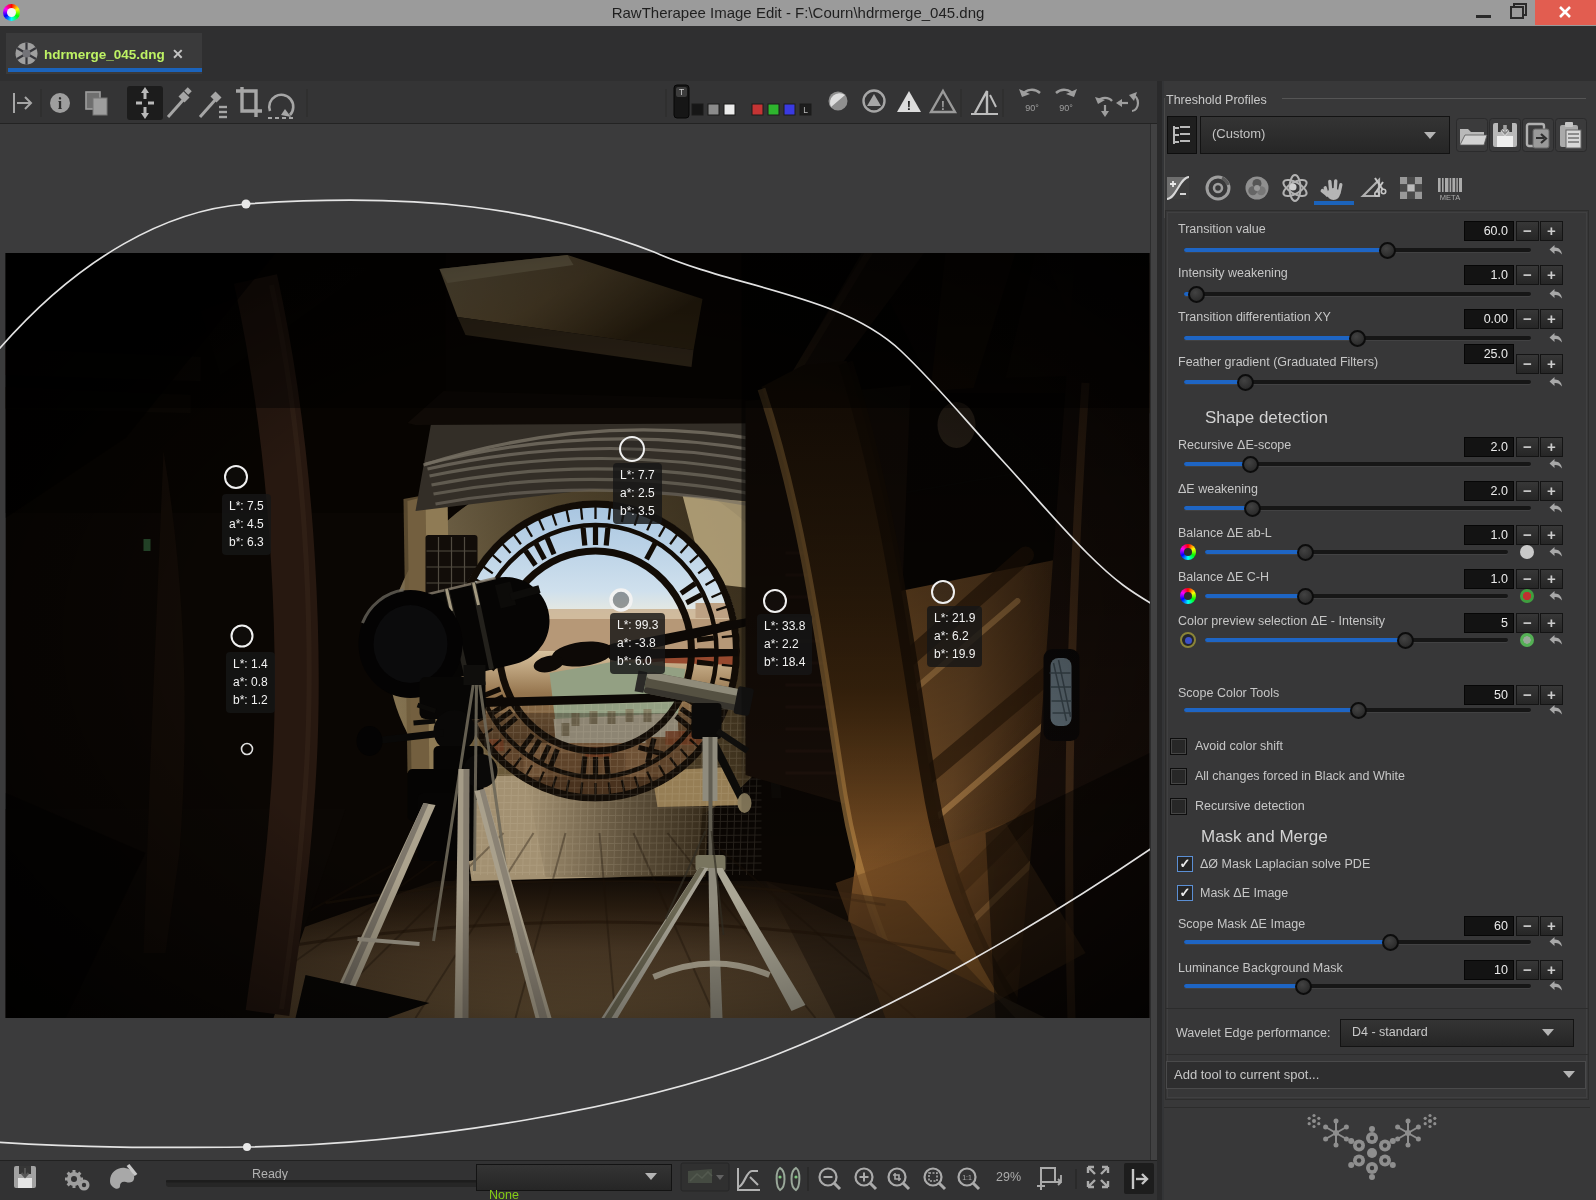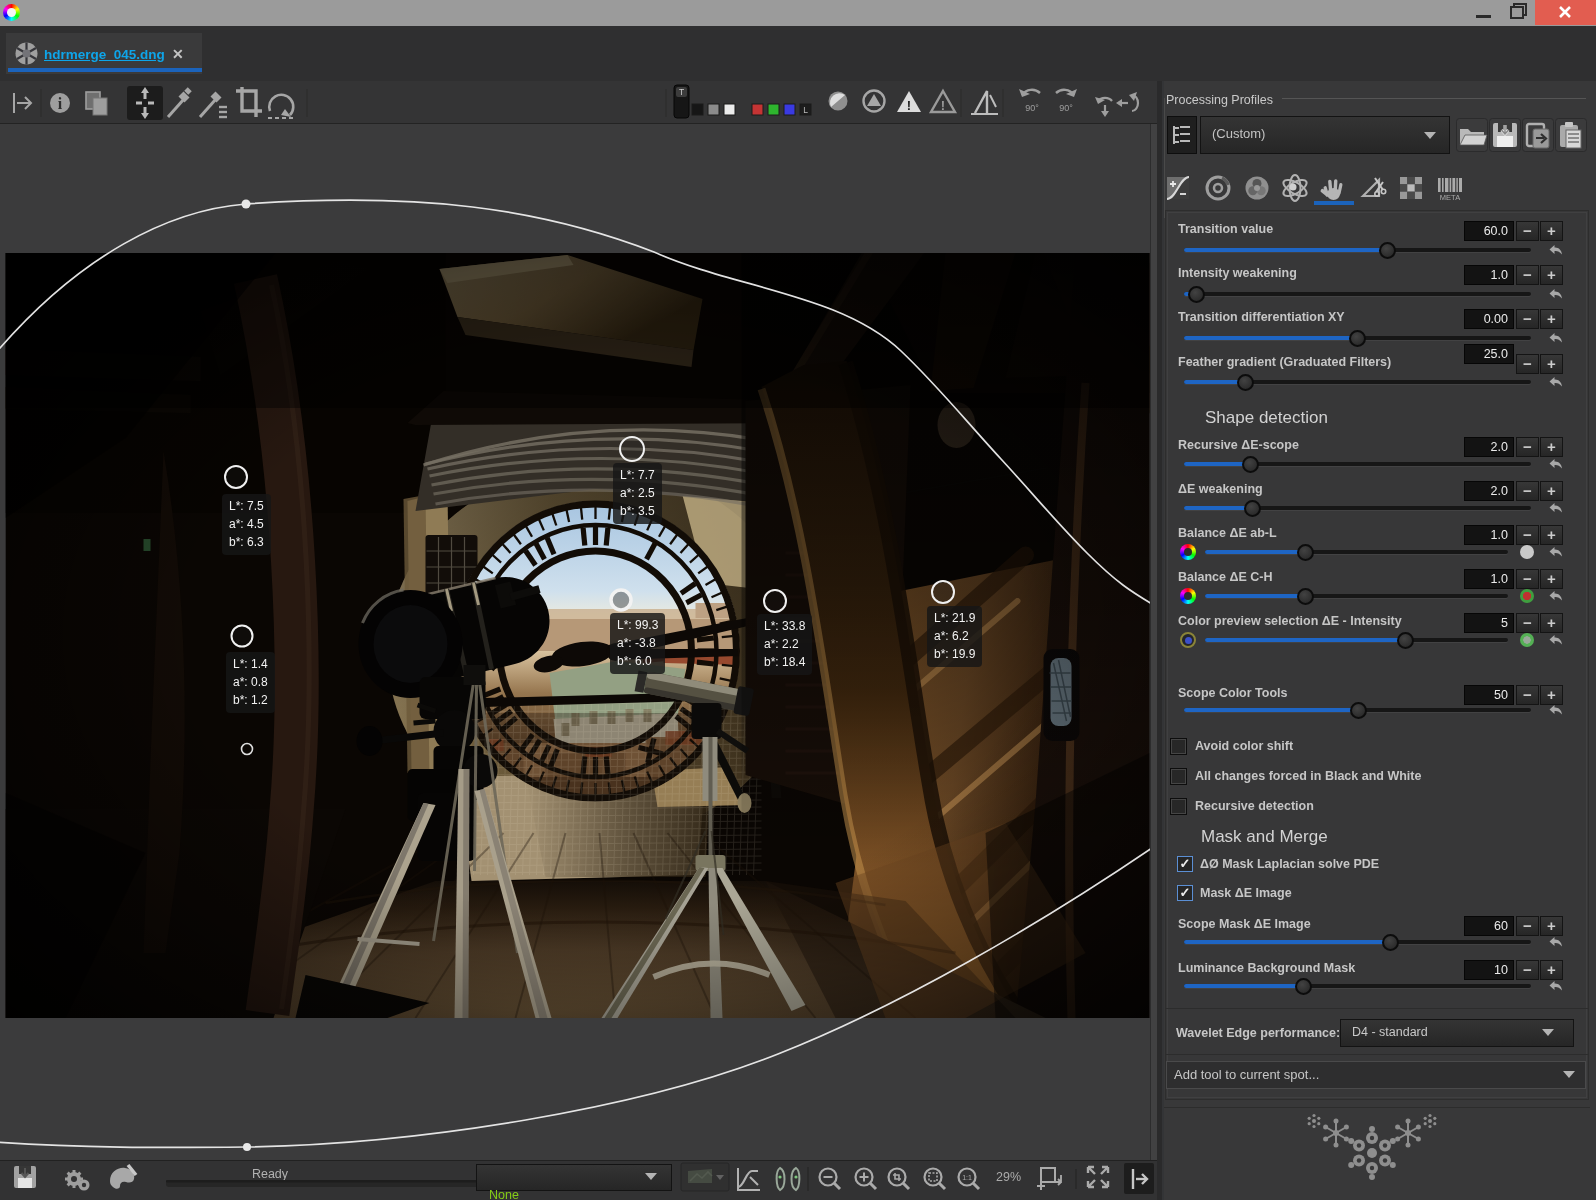--- a/index.html
+++ b/index.html
@@ -12,21 +12,21 @@
 #title-text { position:absolute; left:0; top:4px; width:1596px; text-align:center; font-size:15px; color:#1f1f1f; }
 #btn-close { position:absolute; right:0; top:0; width:61px; height:25px; background:#e25d50; }
 #btn-close svg { position:absolute; left:23px; top:5px; }
 #appicon { position:absolute; left:3px; top:4px; width:17px; height:17px; border-radius:50%;
   background:conic-gradient(#f00,#ff0,#0f0,#0ff,#00f,#f0f,#f00); }
 #appicon:after { content:""; position:absolute; left:4px; top:4px; width:9px; height:9px; border-radius:50%; background:#f4f4f4; }
 
 
 #tabrow { position:absolute; left:0; top:26px; width:1596px; height:55px; background:#2f2f30; }
 #tab { position:absolute; left:6px; top:7px; width:196px; height:41px; background:#3a3a3b; }
-#tab .tname { position:absolute; left:38px; top:14px; font-size:13.5px; font-weight:bold; color:#0ea5e9;text-decoration:underline; }
+#tab .tname { position:absolute; left:38px; top:14px; font-size:13.5px; font-weight:bold; color:#bef264; }
 #tab .tx { position:absolute; left:166px; top:13px; font-size:14px; font-weight:bold; color:#c4c4c4; }
 #tabline { position:absolute; left:8px; top:42px; width:194px; height:4px; background:#1b63bb; }
 
 
 #toolbar { position:absolute; left:0; top:81px; width:1157px; height:43px; background:#343435; border-bottom:1px solid #232323; }
 
 
 #canvas { position:absolute; left:0; top:124px; width:1152px; height:1036px; background:#3b3b3c; overflow:hidden; }
 #leftstrip { position:absolute; left:0; top:124px; width:4px; height:1036px; background:#3d3d3e; border-right:1px solid #282829; }
 #vscroll { position:absolute; left:1150px; top:124px; width:8px; height:1036px; background:#414142; border-left:1px solid #2c2c2d; }
@@ -36,21 +36,21 @@
 #panel { position:absolute; left:1164px; top:81px; width:432px; height:1119px; background:#383839; }
 
 
 #statusbar { position:absolute; left:0; top:1160px; width:1157px; height:40px; background:#323233; border-top:1px solid #212121; }
 
 
 .lab { position:absolute; background:rgba(22,22,22,0.82); border-radius:4px; padding:3px 7px 4px 7px;
   font-size:12px; line-height:18px; color:#f2f2f2; white-space:nowrap; }
 
 
-.plabel { position:absolute; font-size:12.5px; color:#c6c6c6; white-space:nowrap;font-weight:bold; }
+.plabel { position:absolute; font-size:12.5px; color:#c6c6c6; white-space:nowrap; }
 .phead  { position:absolute; font-size:17px; color:#d2d2d2; white-space:nowrap; }
 .val { position:absolute; width:50px; height:20px; background:#131313; border:1px solid #060606;
   color:#ebebeb; font-size:12.5px; text-align:right; padding-right:5px; line-height:18px; }
 .sbtn { position:absolute; width:23px; height:20px; background:linear-gradient(#373737,#262626);
   border:1px solid #141414; color:#cccccc; font-size:15px; font-weight:bold; text-align:center; line-height:17px; }
 .track { position:absolute; height:4px; background:#161616; border-radius:2px; box-shadow:0 1px 0 rgba(90,90,90,0.35); }
 .fill { position:absolute; height:4px; background:#1e65c4; border-radius:2px; }
 .knob { position:absolute; width:17px; height:17px; border-radius:50%; background:radial-gradient(circle at 40% 35%, #424242, #232323); border:2px solid #0c0c0c; }
 .reset { position:absolute; width:16px; height:12px; }
 .cwheel { position:absolute; width:16px; height:16px; border-radius:50%;
@@ -59,20 +59,21 @@
 .cb { position:absolute; width:17px; height:17px; background:#272727; border:1px solid #0d0d0d; box-shadow:0 0 0 1px #454545 inset; }
 .cbc { position:absolute; width:16px; height:16px; background:#262626; border:1px solid #5b8fd4; color:#ececec; font-size:13px; font-weight:bold; line-height:14px; text-align:center; }
 .combo { position:absolute; background:linear-gradient(#343434,#262626); border:1px solid #131313; color:#c9c9c9; font-size:12.5px; }
 .arrow { position:absolute; width:0; height:0; border-left:6px solid transparent; border-right:6px solid transparent; border-top:7px solid #b4b4b4; }
 </style>
 </head>
 <body>
 
 <div id="titlebar">
   <div id="appicon"></div>
+  <div id="title-text">RawTherapee Image Edit - F:\Courn\hdrmerge_045.dng</div>
   <svg class="abs" style="left:1476px;top:15px" width="16" height="4">
       <rect x="0" y="0" width="15" height="3" fill="#2a2a2a"></rect>
     </svg>
   <svg class="abs" style="left:1510px;top:3px" width="18" height="17">
     <rect x="4" y="1" width="12" height="11" fill="none" stroke="#2a2a2a" stroke-width="2"></rect>
     <rect x="1" y="4" width="12" height="11" fill="#9b9b9b" stroke="#2a2a2a" stroke-width="2"></rect>
   </svg>
   <div id="btn-close">
       <svg width="14" height="14">
         <path d="M2 2 L12 12 M12 2 L2 12" stroke="#fff" stroke-width="2.6"></path>
@@ -723,21 +724,21 @@
 <div class="lab" style="left:613px;top:339px">L*: 7.7<br>a*: 2.5<br>b*: 3.5</div>
 <div class="lab" style="left:226px;top:528px">L*: 1.4<br>a*: 0.8<br>b*: 1.2</div>
 <div class="lab" style="left:610px;top:489px">L*: 99.3<br>a*: -3.8<br>b*: 6.0</div>
 <div class="lab" style="left:757px;top:490px">L*: 33.8<br>a*: 2.2<br>b*: 18.4</div>
 <div class="lab" style="left:927px;top:482px">L*: 21.9<br>a*: 6.2<br>b*: 19.9</div>
 </div>
 <div id="vscroll"></div>
 <div id="paneldiv"></div>
 
 <div id="panel">
-    <div style="position:absolute;left:2px;top:12px;font-size:12.5px;color:#c9c9c9">Processing Profiles</div>
+    <div style="position:absolute;left:2px;top:12px;font-size:12.5px;color:#c9c9c9">Threshold Profiles</div>
 <div style="position:absolute;left:118px;top:17px;width:304px;height:1px;background:#555"></div>
 <div style="position:absolute;left:0;top:17px;width:1px;height:120px;background:#4a4a4a"></div>
 <div style="position:absolute;left:3px;top:35px;width:30px;height:38px;background:#1f1f1f;border:1px solid #0e0e0e"></div>
 <svg class="abs" style="left:8px;top:43px" width="20" height="22">
       <g stroke="#b9b9b9" stroke-width="2">
 <path d="M2 2 V20"></path>
         <path d="M2 4 H7"></path>
         <path d="M2 11 H7"></path>
         <path d="M2 18 H7"></path>
 <path d="M8 3 H18"></path>

